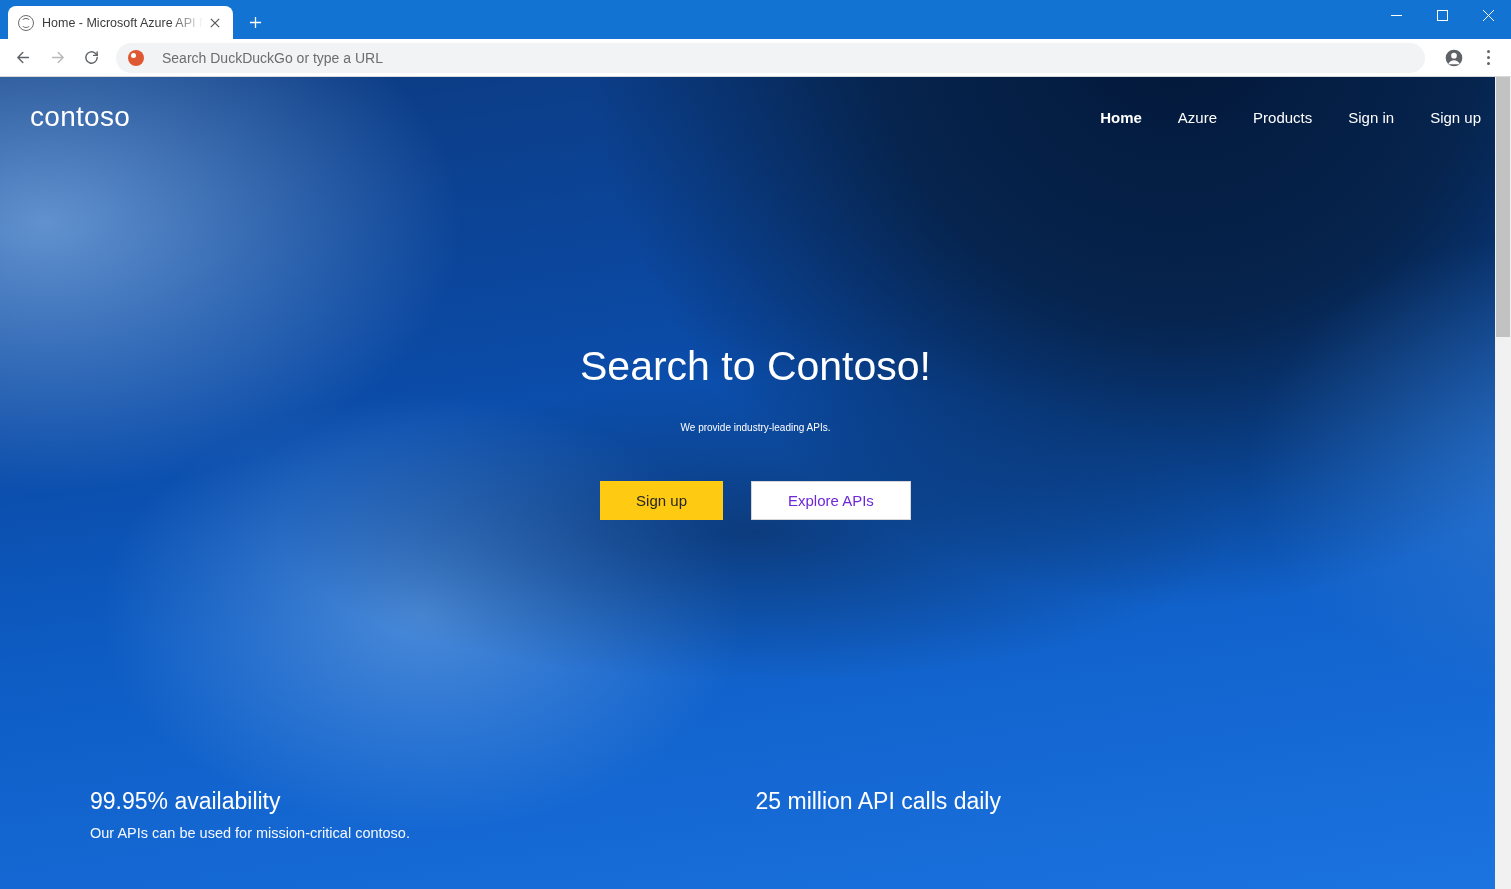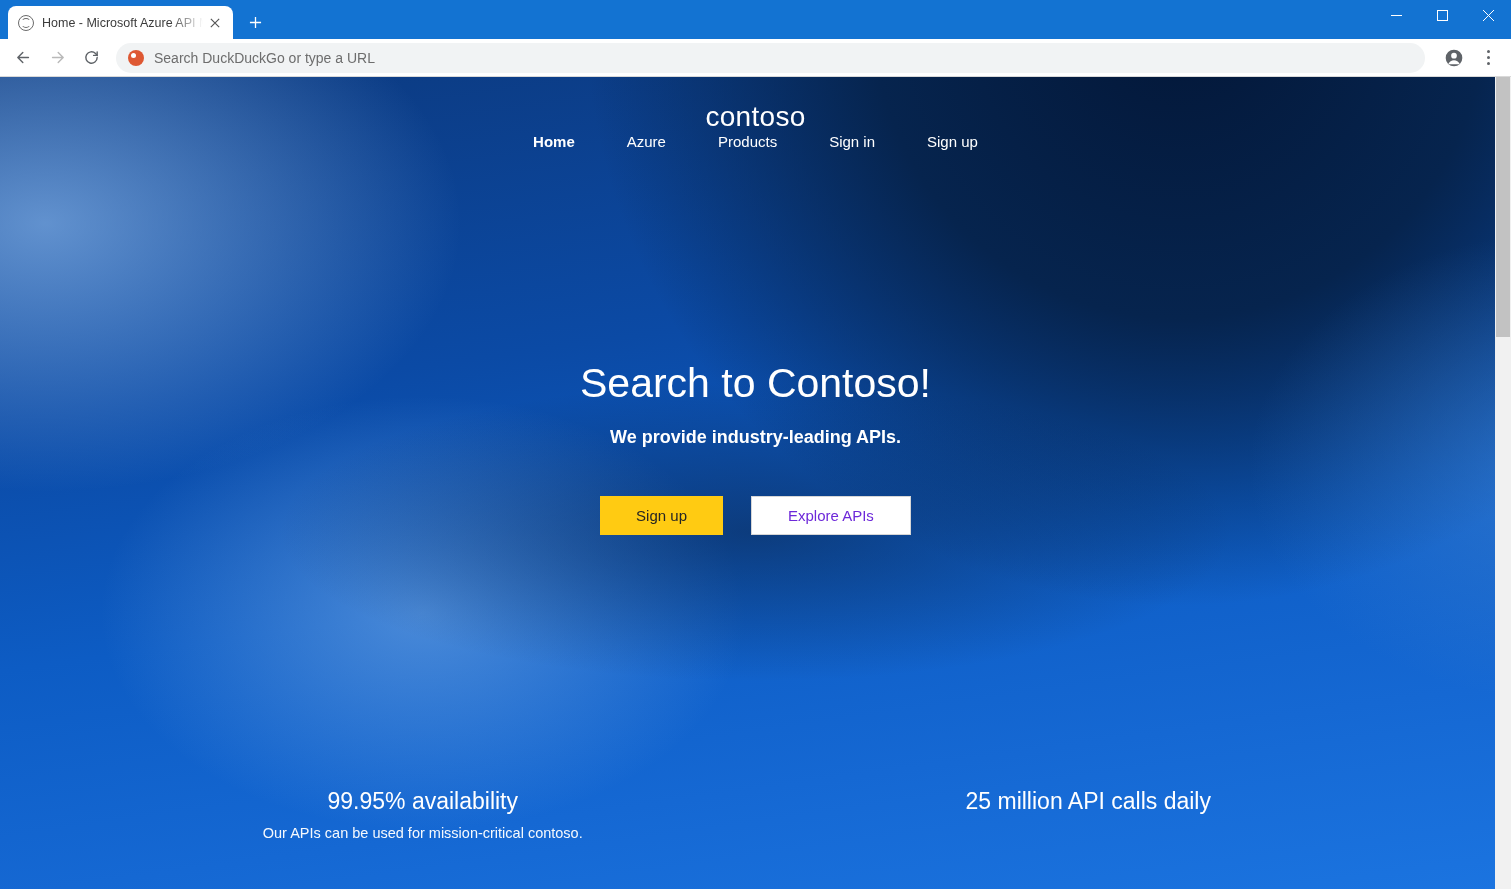--- a/index.html
+++ b/index.html
@@ -156,20 +156,21 @@
 
     .address-input-wrap {
       flex: 1;
       background: #f1f3f4;
       border-radius: 16px;
       height: 30px;
       display: flex;
       align-items: center;
       padding: 0 12px;
       margin: 0 6px;
+      gap: 8px;
     }
 
     .ddg-icon {
       width: 16px;
       height: 16px;
       background: #de5833;
       border-radius: 50%;
       margin-right: 10px;
       position: relative;
       flex-shrink: 0;
@@ -240,39 +241,38 @@
       background: radial-gradient(ellipse 700px 220px at 50% 56%, rgba(12,35,70,0.55), transparent 68%);
     }
 
     .page-header {
       position: relative;
       display: flex;
       justify-content: space-between;
       align-items: center;
       padding: 24px 30px 0 30px;
       z-index: 2;
-      flex-direction: column;
     }
 
     .brand {
       font-size: 28px;
       font-weight: 400;
       color: #fff;
       letter-spacing: 0.3px;
       font-family: "Segoe UI Light", "Segoe UI", sans-serif;
     }
 
     .brand-logo {
       font-family: "Segoe UI", sans-serif;
       font-weight: 300;
     }
 
     .main-nav {
       display: flex;
-      gap: 52px;
+      gap: 36px;
       align-items: center;
     }
 
     .nav-link {
       color: #fff;
       font-size: 15px;
       font-weight: 400;
       cursor: pointer;
     }
 
@@ -285,23 +285,23 @@
       padding-top: 210px;
       color: #fff;
     }
 
     .hero-title {
       font-size: 41px;
       font-weight: 400;
     }
 
     .hero-sub {
-      font-size: 18px;
-      margin-top: 20px;
-      font-weight: 700;
+      font-size: 10px;
+      margin-top: 32px;
+      font-weight: 400;
     }
 
     .hero-actions {
       margin-top: 48px;
       display: flex;
       gap: 28px;
       justify-content: center;
     }
 
     .btn {
@@ -320,21 +320,21 @@
       bottom: 48px;
       left: 0;
       right: 0;
       display: flex;
       justify-content: space-evenly;
       padding: 0 90px;
       z-index: 2;
     }
 
     .stat {
-      text-align: center;
+      text-align: left;
       color: #fff;
       flex: 1;
     }
 
     .stat-title {
       font-size: 23px;
       font-weight: 400;
     }
 
     .stat-sub {

